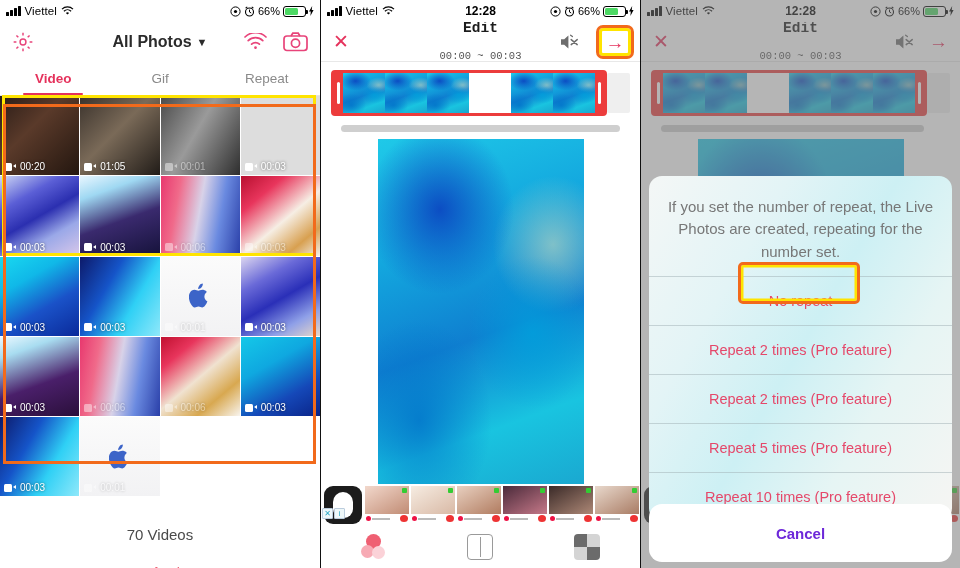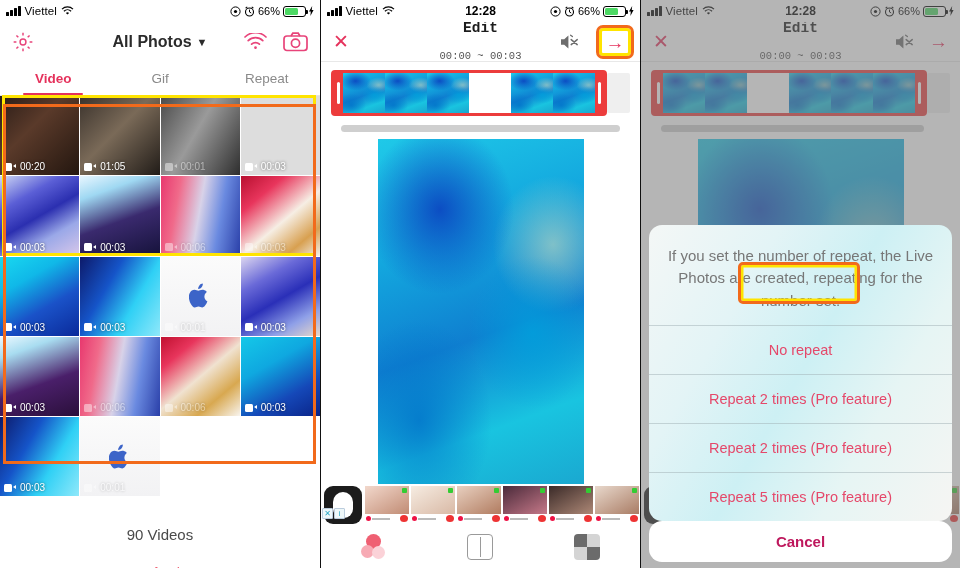--- a/index.html
+++ b/index.html
@@ -175,23 +175,23 @@
     background:linear-gradient(120deg,#f4f7f6 0%,#e3f4f6 28%,#cdf0f4 50%,#e6f5f4 72%,#f6f5f3 100%);
   }
   .sheet-head { padding:12px 14px 13px; text-align:center; }
   .sheet-title { font-size:11.5px; font-weight:700; color:#555; }
   .sheet-msg { font-size:15px; color:#777; line-height:1.5; margin-top:8px; }
   .sheet-opt {
     height:49px; display:flex; align-items:center; justify-content:center;
     font-size:14.5px; color:#e5486a; border-top:1px solid rgba(160,175,180,.5);
   }
   .cancel-sheet {
-    position:absolute; left:8px; right:8px; bottom:6px; z-index:6; height:41px;
+    position:absolute; left:8px; right:8px; bottom:6px; z-index:6; height:58px;
     background:#fff; border-radius:13px; display:flex; align-items:center; justify-content:center;
-    font-size:15px; font-weight:700; color:#be185d;
+    font-size:15px; font-weight:700; color:#6d28d9;
   }
   .hl-nore { position:absolute; z-index:7; pointer-events:none;
     border:3px solid #f26a1b; border-radius:5px; box-shadow: inset 0 0 0 2.5px #ffe400; }
   .hl-arrow { position:absolute; z-index:7; pointer-events:none;
     border:3px solid #f26a1b; border-radius:7px; box-shadow: inset 0 0 0 3px #ffe400; background:#fff; }
   .hl-arrow .inner { width:100%; height:100%; display:flex; align-items:center; justify-content:center; }
 </style>
 </head>
 <body>
 
@@ -413,21 +413,21 @@
           <div class="cell blank">
             <div class="thumb" style="background: rgb(255, 255, 255);"></div>
           </div>
         </div>
 
       <div class="hl hl-yellow" style="left:2px; top:-1px; width:314px; height:161px;"></div>
       <div class="hl hl-orange" style="left:3px; top:8px; width:313px; height:360px;"></div>
     </div>
 
     <div class="gridfoot">
-      <div class="count">90 Videos</div>
+      <div class="count">70 Videos</div>
       <div class="refresh">Refresh</div>
     </div>
   </div>
 
   <div class="panel">
 
     <div class="statusbar">
       <div class="sb-left">
         <span class="bars">
             <i></i>
@@ -744,20 +744,21 @@
 
     <div class="sheet">
       <div class="sheet-head">
         <div class="sheet-msg">If you set the number of repeat, the Live Photos are created, repeating for the number set.</div>
       </div>
       <div id="sheet-options">
           <div class="sheet-opt">No repeat</div>
           <div class="sheet-opt">Repeat 2 times (Pro feature)</div>
           <div class="sheet-opt">Repeat 2 times (Pro feature)</div>
           <div class="sheet-opt">Repeat 5 times (Pro feature)</div>
+          <div class="sheet-opt">Repeat 10 times (Pro feature)</div>
         </div>
     </div>
 
     <div class="hl-nore" style="left:97px; top:262px; width:122px; height:42px;"></div>
 
     <div class="cancel-sheet">Cancel</div>
   </div>
 
 </div>
 

